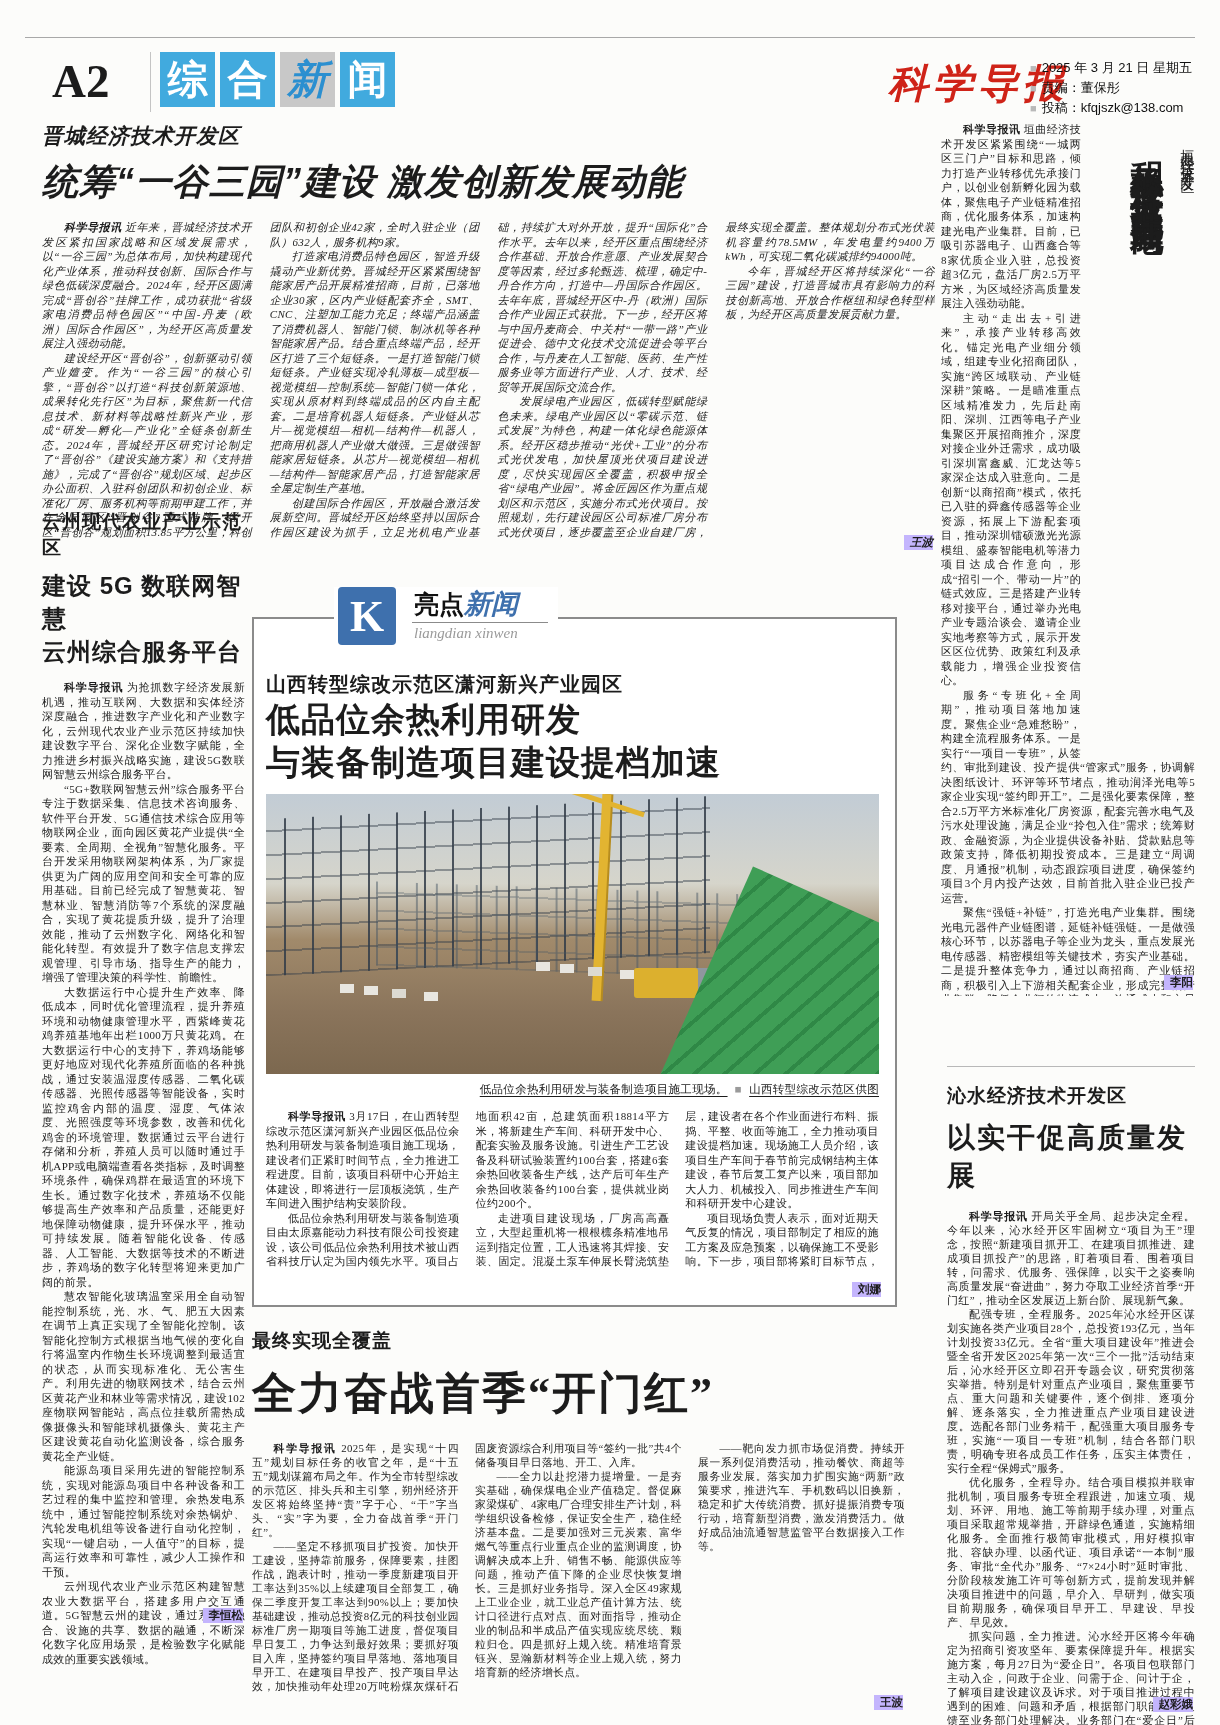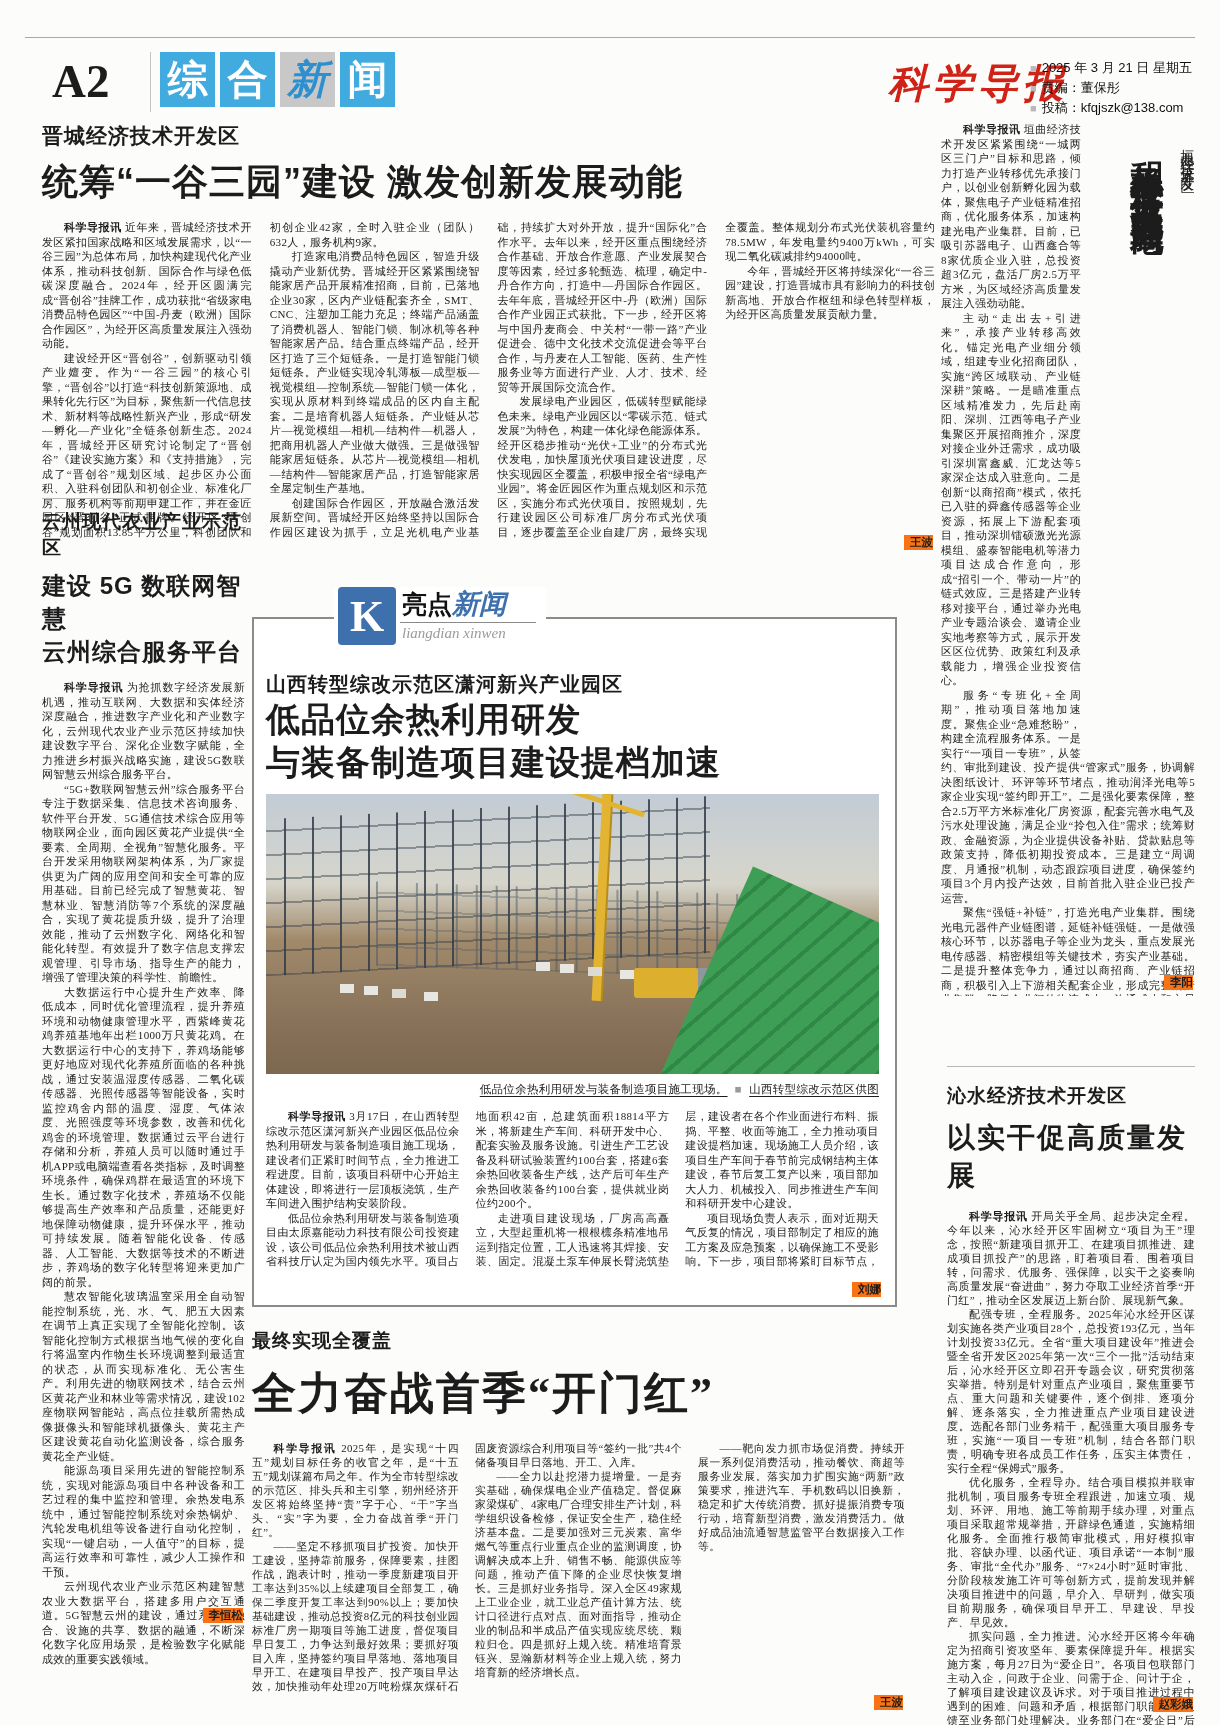--- a/index.html
+++ b/index.html
@@ -18,42 +18,42 @@
   .masthead{left:888px;top:56px;font-size:40px;font-weight:bold;font-style:italic;color:#cf2318;
             letter-spacing:5px;font-family:"Liberation Serif",serif;}
   .hdr-info{left:1030px;top:58px;font-family:"Liberation Sans",sans-serif;font-size:13px;line-height:19px;color:#111;}
   .hdr-info .sq{color:#b9b9b9;font-size:11px;margin-right:5px;}
   
   .kicker{font-family:"Liberation Sans",sans-serif;font-weight:bold;font-size:21px;letter-spacing:1px;}
   .kicker.sm{font-size:19px;}
   .body-txt{font-size:11px;line-height:14.5px;letter-spacing:.35px;text-align:justify;overflow:hidden;}
   .body-txt p{margin:0;text-indent:2em;}
   .lead{font-weight:bold;font-family:"Liberation Sans",sans-serif;}
-  .byline{position:absolute;font-weight:bold;font-size:11.5px;font-family:"Liberation Sans",sans-serif;background:#f97316;padding-left:6px;}
+  .byline{position:absolute;font-weight:bold;font-size:11.5px;font-family:"Liberation Sans",sans-serif;background:#c4b5fd;padding-left:6px;}
   .section-rule{height:1px;background:#b8b8b8;}
   
   .art-jincheng{left:42px;top:122px;width:893px;height:430px;}
   .jc-headline{font-family:"Liberation Sans",sans-serif;font-weight:900;font-size:36px;line-height:52px;
                letter-spacing:1px;margin-top:6px;}
   .jc-body{margin-top:12px;height:330px;column-count:4;column-gap:18px;column-fill:auto;}
   
   .art-yuanqu{left:941px;top:122px;width:254px;height:874px;}
   .yq-body{height:874px;overflow:hidden;position:relative;}
   .vhead-wrap{float:right;width:104px;height:626px;margin-left:10px;position:relative;}
   .vh-kicker{position:absolute;right:0;top:16px;writing-mode:vertical-rl;
              font-family:"Liberation Sans",sans-serif;font-size:14px;letter-spacing:4px;}
   .vh-headline{position:absolute;right:30px;top:14px;writing-mode:vertical-rl;
                font-family:"Liberation Sans",sans-serif;font-weight:900;font-size:33px;letter-spacing:3px;line-height:1.1;}
   
   .hl-box{left:252px;top:617px;width:641px;height:686px;border:2px solid #8b8b8b;background:#fff;}
   .hl-inner{position:absolute;left:12px;top:8px;width:613px;}
   .hl-logo{position:absolute;left:80px;top:-32px;display:flex;background:#fff;padding:0 10px 0 4px;}
   .hl-k{width:58px;height:58px;background:#3e70ad;color:#fff;display:flex;align-items:center;justify-content:center;
         font-size:44px;font-weight:bold;font-family:"Liberation Serif",serif;border-radius:4px;}
-  .hl-logo-txt{margin-left:4px;}
+  .hl-logo-txt{margin-left:16px;}
   .hl-logo-row{font-size:25px;line-height:30px;border-bottom:1px solid #8b8b8b;padding:2px 30px 2px 2px;}
   .hl-t-black{font-family:"Liberation Sans",sans-serif;font-weight:bold;color:#111;}
   .hl-t-blue{font-family:"Liberation Serif",serif;font-weight:bold;font-style:italic;color:#3e70ad;font-size:27px;}
   .hl-pinyin{font-style:italic;color:#9a9a9a;font-size:15px;padding:2px;}
   .hl-kicker{margin-top:44px;font-family:"Liberation Sans",sans-serif;font-weight:bold;font-size:20px;letter-spacing:1px;}
   .hl-headline{font-family:"Liberation Sans",sans-serif;font-weight:900;font-size:34px;line-height:43px;letter-spacing:1px;}
   .hl-photo{position:relative;margin-top:10px;width:613px;height:280px;overflow:hidden;
             background:linear-gradient(#c2ccd5 0%,#d6d5cb 32%,#a18a6b 52%,#8a745b 78%,#7c684f 100%);}
   .ph-grid{position:absolute;left:-10px;top:14px;width:74%;height:56%;transform:skewY(-3deg);
            background:repeating-linear-gradient(90deg,rgba(50,60,72,.85) 0 2px,transparent 2px 28px),
@@ -96,21 +96,21 @@
   <div class="blk blk-gray">新</div>
   <div class="blk blk-blue">闻</div>
 </div>
 <div class="abs masthead">科学导报</div>
 <div class="abs hdr-info">
   <div><span class="sq">■</span><span>2025 年 3 月 21 日  星期五</span></div>
   <div><span class="sq">■</span><span>责编：董保彤</span></div>
   <div><span class="sq">■</span><span>投稿：kfqjszk@138.com</span></div>
 </div>
 
-<div class="abs art-jincheng" style="position:absolute;">
+<div class="abs art-jincheng" style="position:absolute;font-style:italic;">
   <div class="kicker">晋城经济技术开发区</div>
   <div class="jc-headline">统筹“一谷三园”建设  激发创新发展动能</div>
   <div class="jc-body body-txt">
     <p><b class="lead">科学导报讯</b>&nbsp;<span>近年来，晋城经济技术开发区紧扣国家战略和区域发展需求，以“一谷三园”为总体布局，加快构建现代化产业体系，推动科技创新、国际合作与绿色低碳深度融合。2024年，经开区圆满完成“晋创谷”挂牌工作，成功获批“省级家电消费品特色园区”“中国-丹麦（欧洲）国际合作园区”，为经开区高质量发展注入强劲动能。</span></p>
     <p>建设经开区“晋创谷”，创新驱动引领产业嬗变。作为“一谷三园”的核心引擎，“晋创谷”以打造“科技创新策源地、成果转化先行区”为目标，聚焦新一代信息技术、新材料等战略性新兴产业，形成“研发—孵化—产业化”全链条创新生态。2024年，晋城经开区研究讨论制定了“晋创谷”《建设实施方案》和《支持措施》，完成了“晋创谷”规划区域、起步区办公面积、入驻科创团队和初创企业、标准化厂房、服务机构等前期申建工作，并在金匠园区“晋创谷”正式挂牌。经开区“晋创谷”规划面积13.85平方公里，科创团队和初创企业42家，全时入驻企业（团队）632人，服务机构9家。</p>
     <p>打造家电消费品特色园区，智造升级撬动产业新优势。晋城经开区紧紧围绕智能家居产品开展精准招商，目前，已落地企业30家，区内产业链配套齐全，SMT、CNC、注塑加工能力充足；终端产品涵盖了消费机器人、智能门锁、制冰机等各种智能家居产品。结合重点终端产品，经开区打造了三个短链条。一是打造智能门锁短链条。产业链实现冷轧薄板—成型板—视觉模组—控制系统—智能门锁一体化，实现从原材料到终端成品的区内自主配套。二是培育机器人短链条。产业链从芯片—视觉模组—相机—结构件—机器人，把商用机器人产业做大做强。三是做强智能家居短链条。从芯片—视觉模组—相机—结构件—智能家居产品，打造智能家居全屋定制生产基地。</p>
     <p>创建国际合作园区，开放融合激活发展新空间。晋城经开区始终坚持以国际合作园区建设为抓手，立足光机电产业基础，持续扩大对外开放，提升“国际化”合作水平。去年以来，经开区重点围绕经济合作基础、开放合作意愿、产业发展契合度等因素，经过多轮甄选、梳理，确定中-丹合作方向，打造中—丹国际合作园区。去年年底，晋城经开区中-丹（欧洲）国际合作产业园正式获批。下一步，经开区将与中国丹麦商会、中关村“一带一路”产业促进会、德中文化技术交流促进会等平台合作，与丹麦在人工智能、医药、生产性服务业等方面进行产业、人才、技术、经贸等开展国际交流合作。</p>
     <p>发展绿电产业园区，低碳转型赋能绿色未来。绿电产业园区以“零碳示范、链式发展”为特色，构建一体化绿色能源体系。经开区稳步推动“光伏+工业”的分布式光伏发电，加快屋顶光伏项目建设进度，尽快实现园区全覆盖，积极申报全省“绿电产业园”。将金匠园区作为重点规划区和示范区，实施分布式光伏项目。按照规划，先行建设园区公司标准厂房分布式光伏项目，逐步覆盖至企业自建厂房，最终实现全覆盖。整体规划分布式光伏装机容量约78.5MW，年发电量约9400万kWh，可实现二氧化碳减排约94000吨。</p>
     <p>今年，晋城经开区将持续深化“一谷三园”建设，打造晋城市具有影响力的科技创新高地、开放合作枢纽和绿色转型样板，为经开区高质量发展贡献力量。</p>
   </div>

